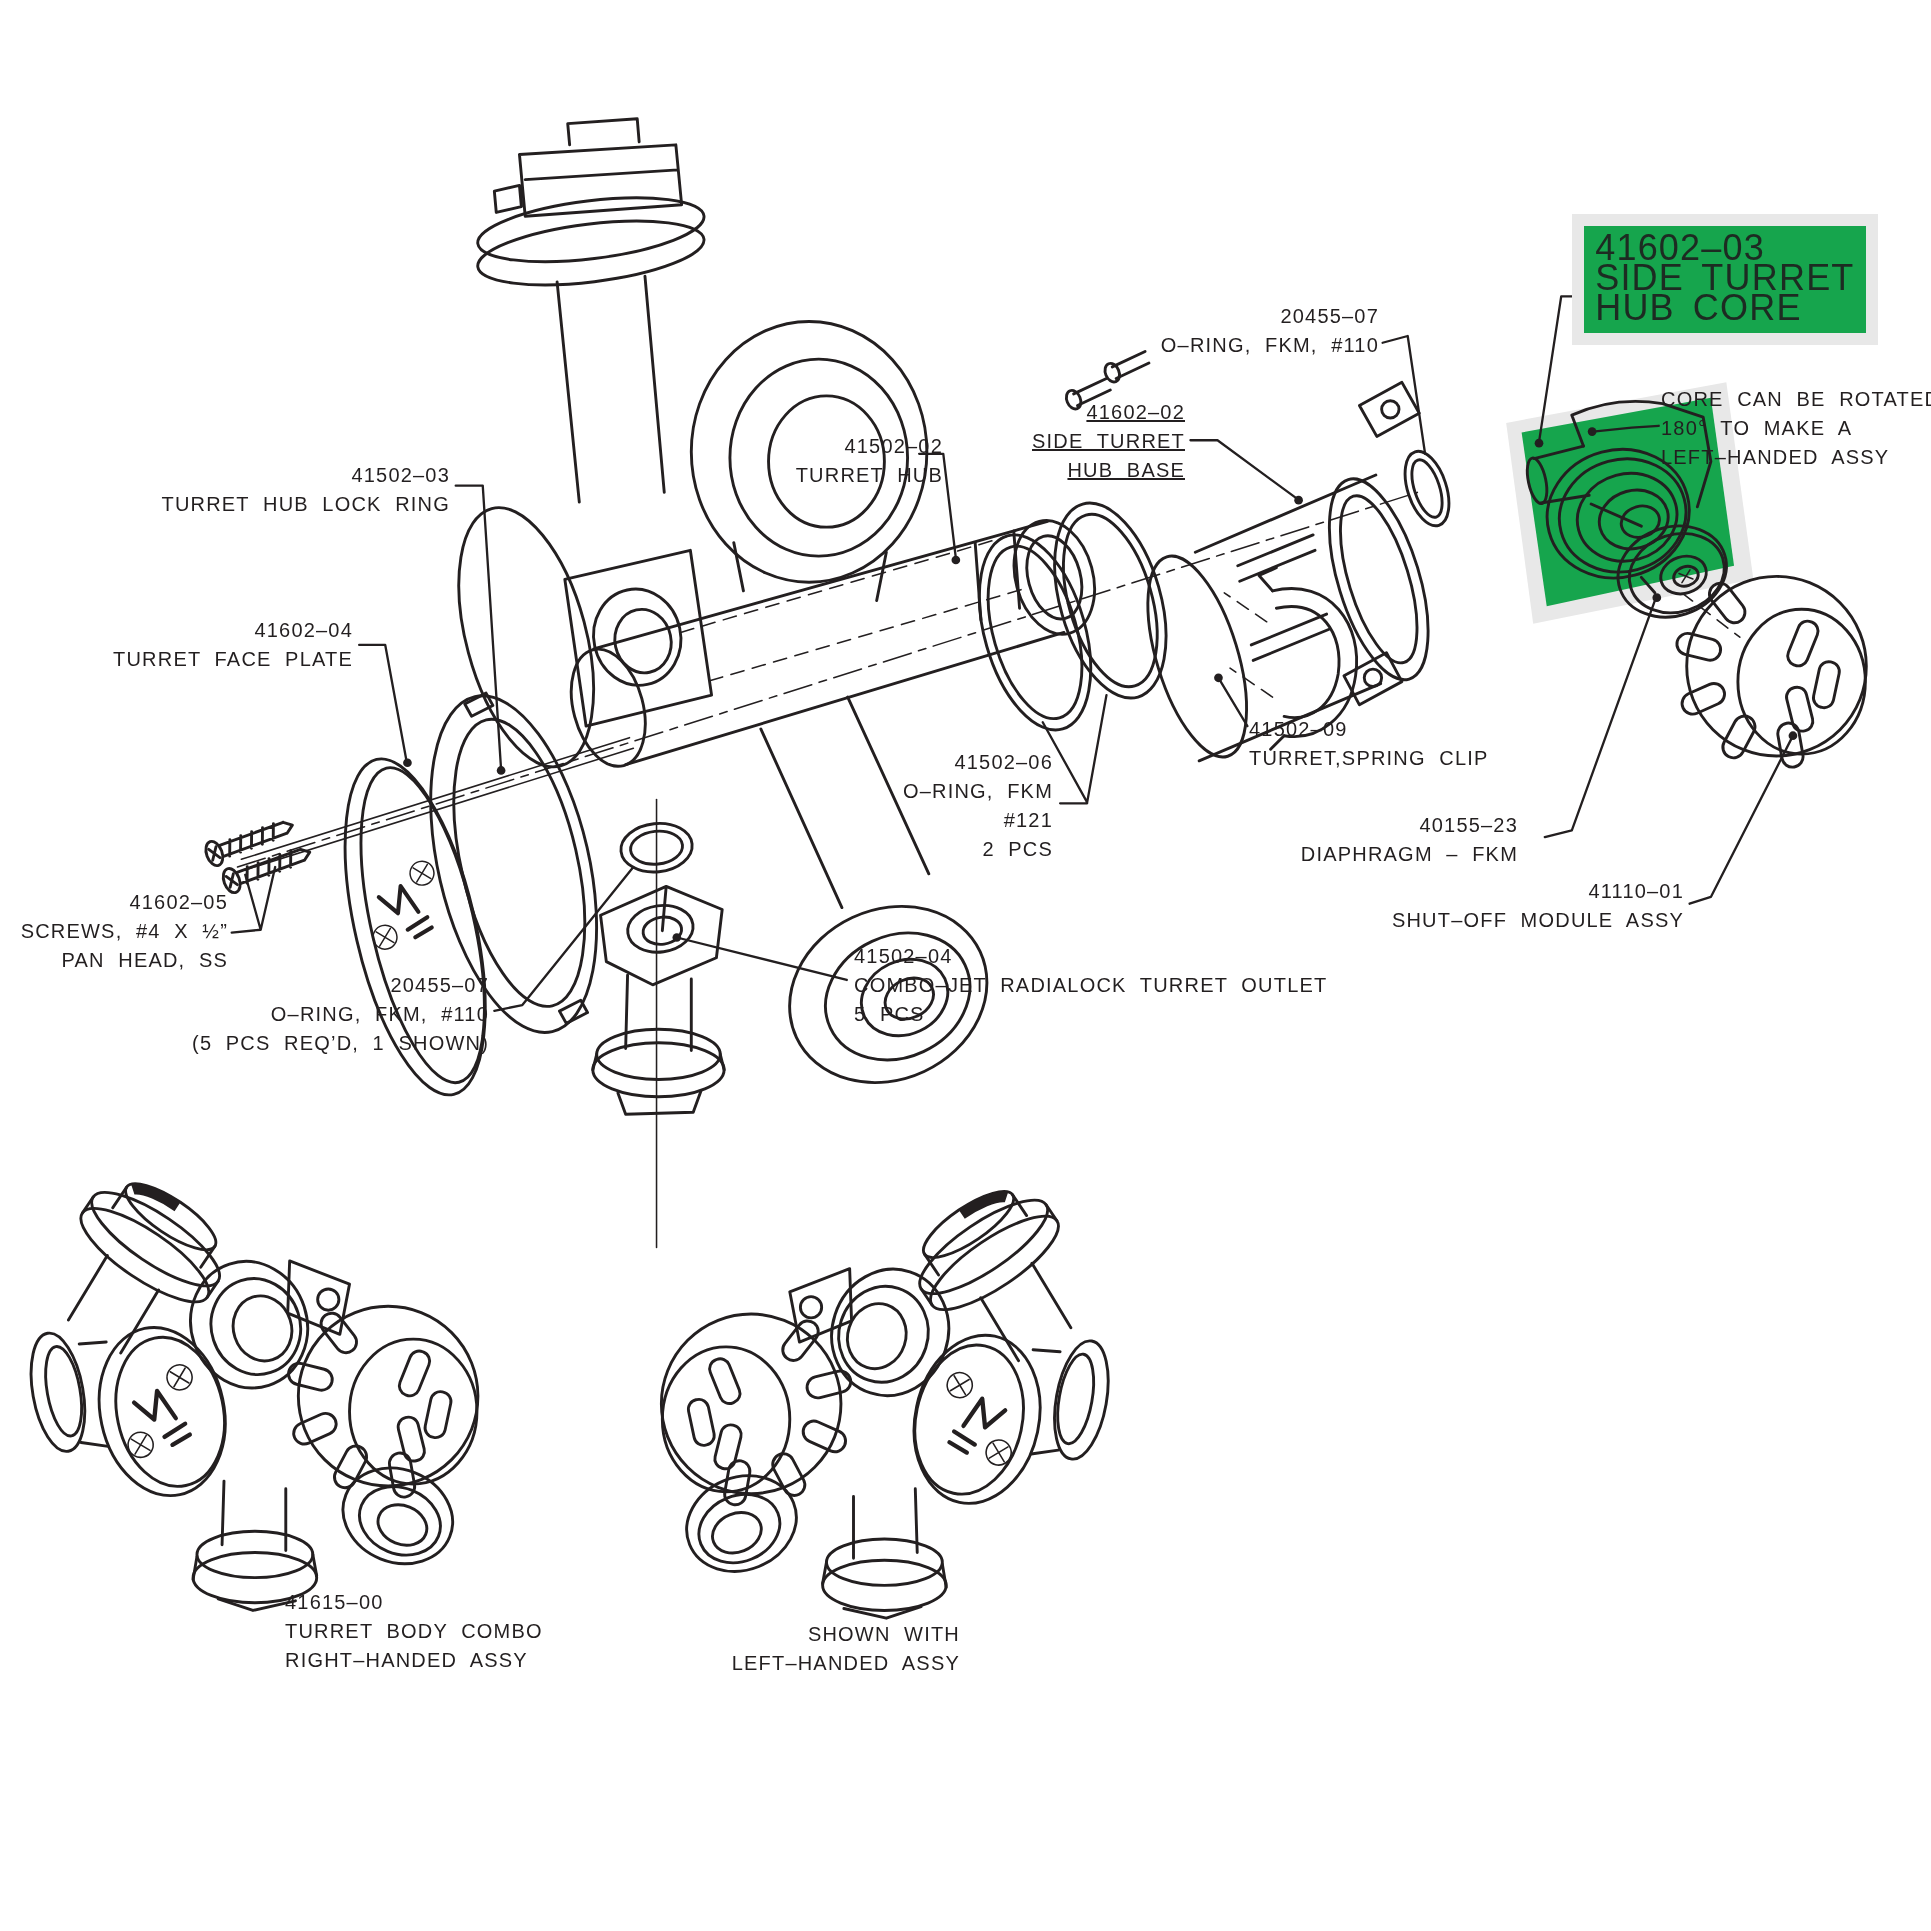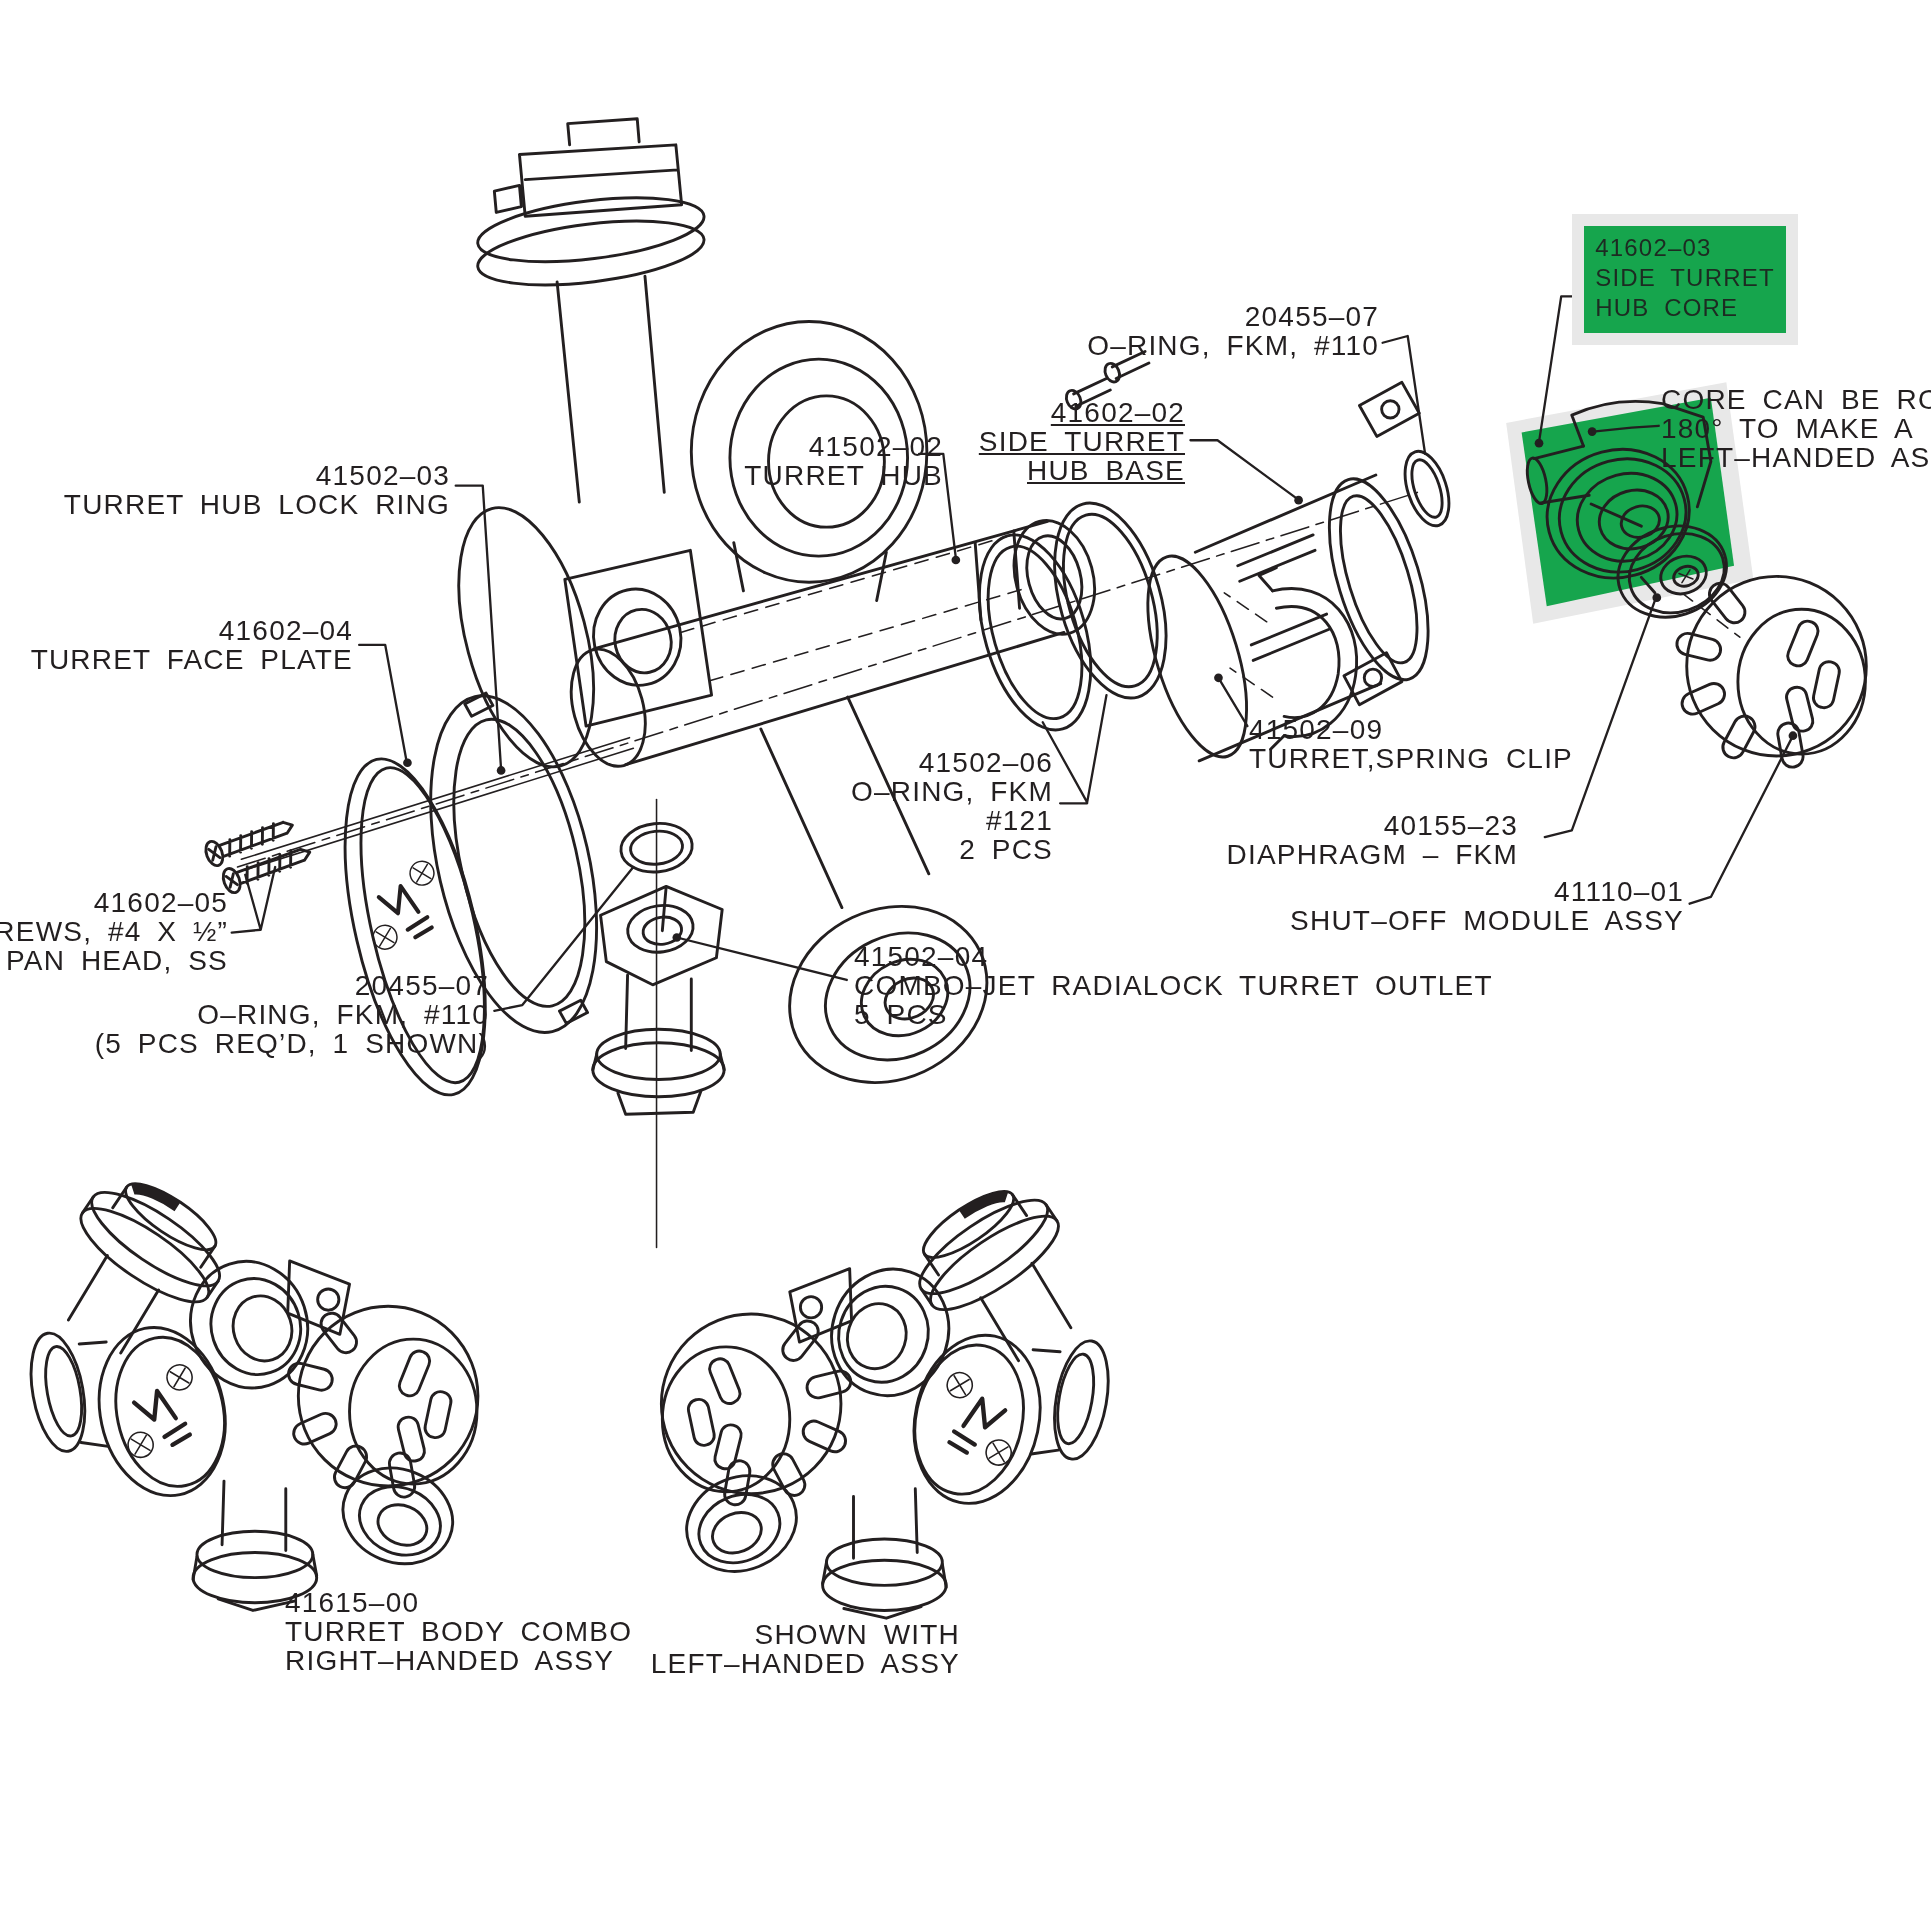--- a/index.html
+++ b/index.html
@@ -1,30 +1,30 @@
 <!DOCTYPE html>
 <html><head>
 <meta charset="utf-8">
 <style>
   html,body{margin:0;padding:0;}
   body{width:1931px;height:1931px;background:#ffffff;position:relative;overflow:hidden;
        font-family:"Liberation Sans","DejaVu Sans",sans-serif;color:#231f20;}
-  .lbl{position:absolute;font-size:28px;line-height:29px;letter-spacing:1.2px;word-spacing:6.8px;white-space:nowrap;}
+  .lbl{position:absolute;font-size:20px;line-height:29px;letter-spacing:1.2px;word-spacing:6.8px;white-space:nowrap;}
   .ra{text-align:right;}
   svg.art{position:absolute;left:0;top:0;}
   .ln{fill:none;stroke:#231f20;stroke-width:3;stroke-linecap:round;stroke-linejoin:round;}
   .ldr{fill:none;stroke:#231f20;stroke-width:2.4;stroke-linecap:round;stroke-linejoin:round;}
   .thin{stroke-width:1.6;}
   .lw4{stroke-width:4.5;}
   .cl{stroke-dasharray:30 8 8 8;}
   .dash{stroke-dasharray:14 9;}
   .dot{fill:#231f20;stroke:none;}
   .ink{fill:#231f20;stroke:none;}
   .hl-box{position:absolute;left:1572px;top:214px;padding:11.6px;}
-  .hl-inner{padding:7.7px 11.6px 9.7px 11.6px;font-size:24px;line-height:30px;letter-spacing:1.2px;word-spacing:6.8px;white-space:nowrap;color:#1d2b22;}
+  .hl-inner{padding:7.7px 11.6px 9.7px 11.6px;font-size:36px;line-height:30px;letter-spacing:1.2px;word-spacing:6.8px;white-space:nowrap;color:#1d2b22;}
 </style>
 </head>
 <body>
 
 <svg class="art" width="1931" height="1931" viewBox="0 0 2000 2000">
   <defs>
     <g id="wlogo">
       <circle cx="26" cy="-30" r="13" class="ln thin"></circle>
       <path class="ln thin" d="M18,-38 l16,16 M34,-38 l-16,16"></path>
       <circle cx="-30" cy="28" r="13" class="ln thin"></circle>

